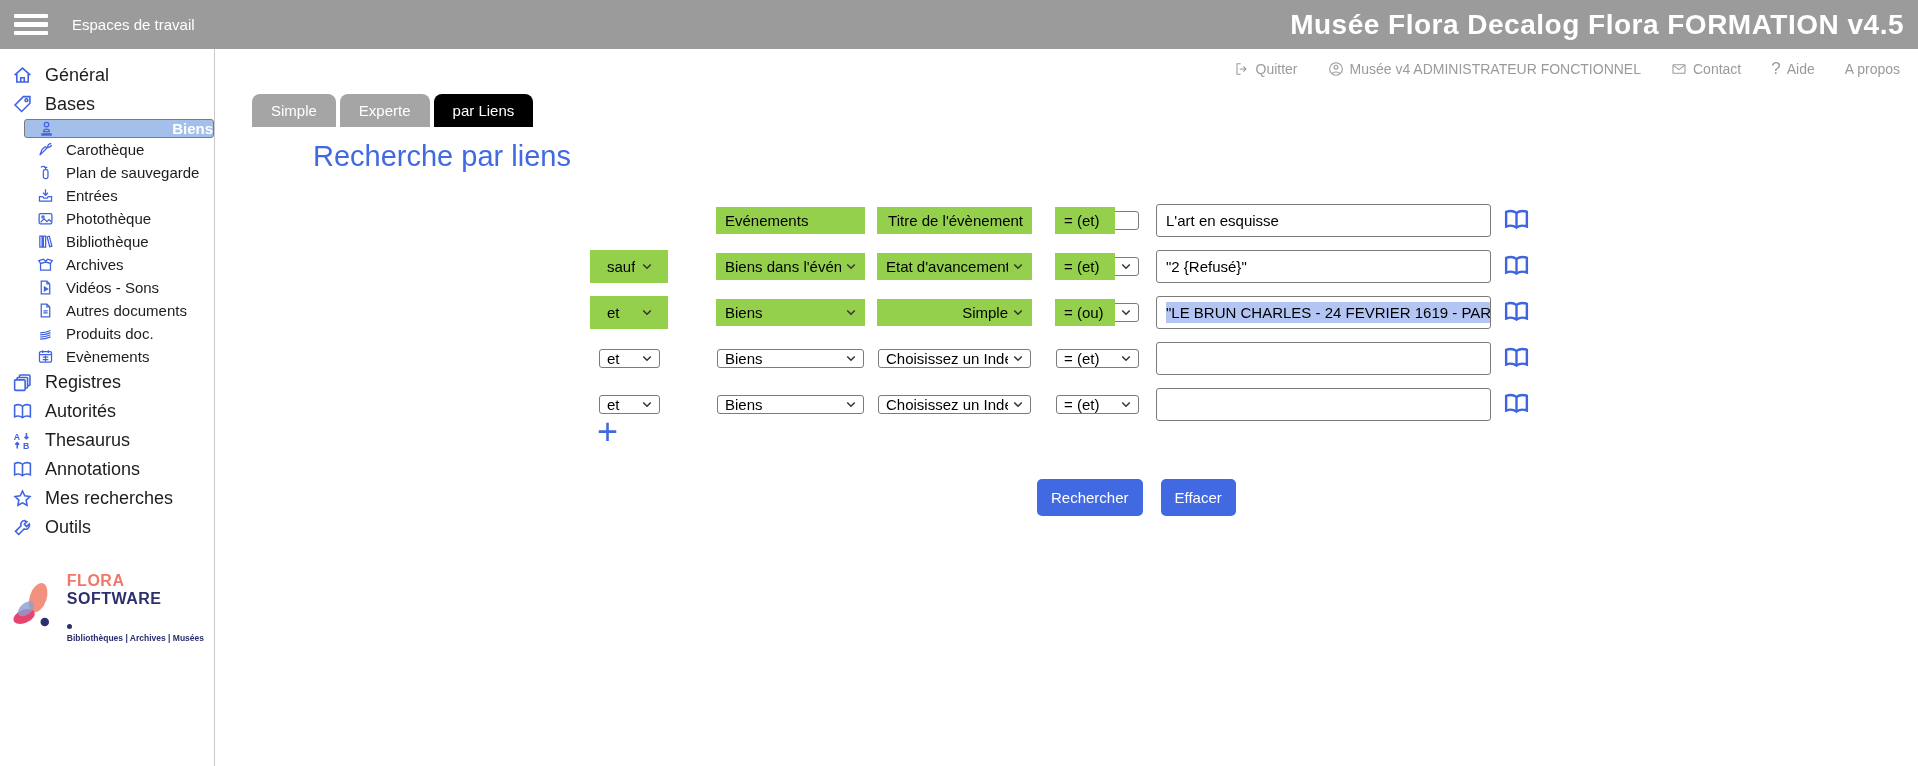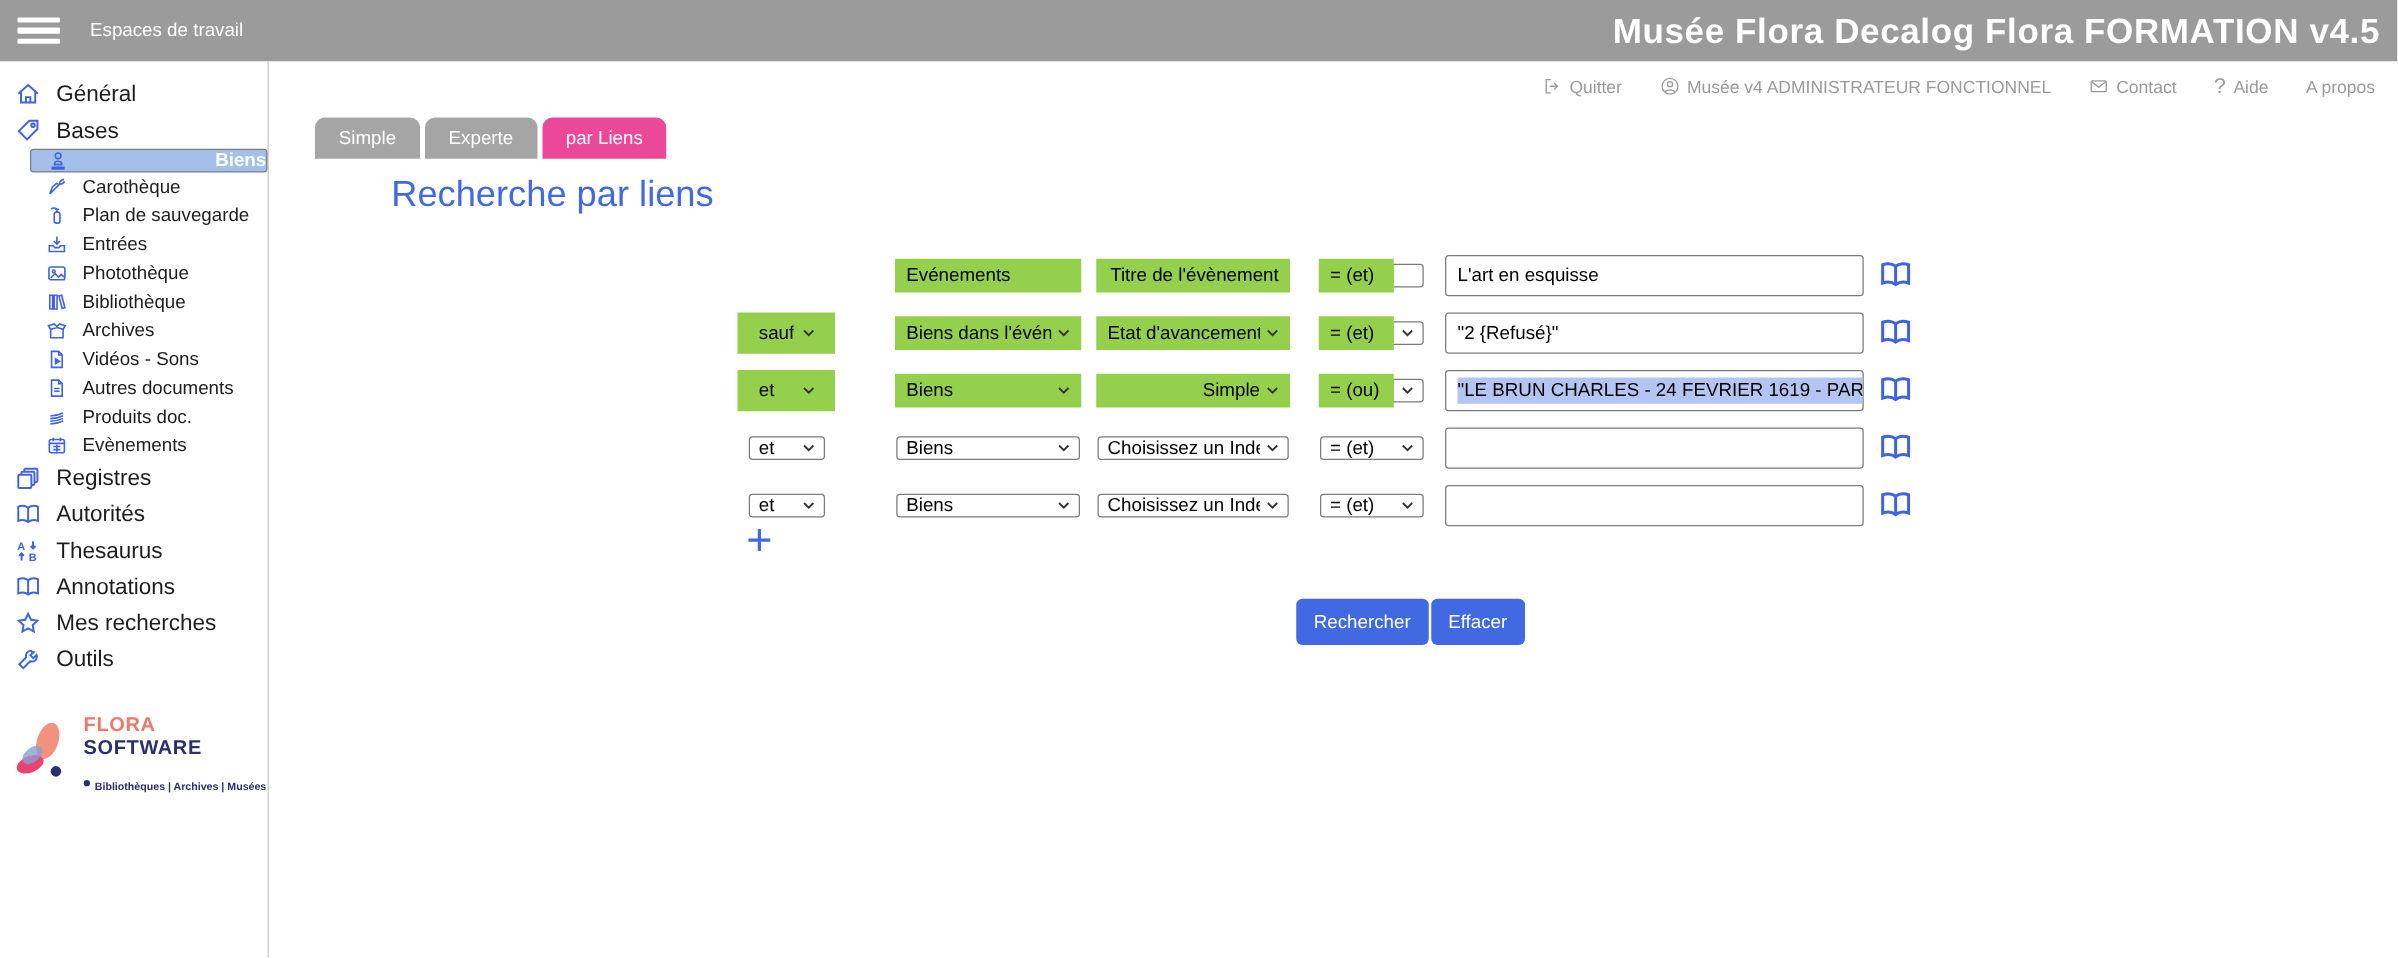--- a/index.html
+++ b/index.html
@@ -30,29 +30,29 @@
     font-size:18px; color:#1d1d1d; cursor:pointer; }
   .s-item.sub { font-size:15px; padding:3px 0 3px 37px; }
   .s-item.sel { background:#a4bfea; color:#fff; margin-left:24px; padding-left:13px; font-weight:bold; }
   .s-item svg { flex:none; stroke:#3f63e1; fill:none; stroke-width:1.8; }
   .s-item.sel svg { stroke:#3f63e1; }
 
   .logo { margin:30px 0 0 10px; display:flex; align-items:center; gap:8px; }
   .logo-txt .l1 { font-size:16px; font-weight:bold; letter-spacing:.5px; }
   .logo-txt .l1 .flora { color:#f0776b; }
   .logo-txt .l1 .soft { color:#2b2f6e; }
-  .logo-txt .l2 { font-size:8.5px; font-weight:bold; color:#2b2f6e; margin-top:16px; display:flex; align-items:flex-start; gap:4px;}
+  .logo-txt .l2 { font-size:8.5px; font-weight:bold; color:#2b2f6e; margin-top:16px; display:flex; align-items:flex-start; gap:4px;flex-direction:column;}
   .logo-txt .l2 .dot { width:5px; height:5px; border-radius:50%; background:#2b2f6e; display:inline-block; }
 
   
   .main { position:relative; flex:1; }
   .tabs { position:absolute; left:37px; top:6px; display:flex; gap:4px; }
   .tab { padding:8px 19px; font-size:15px; color:#fff; background:#a5a5a5;
     border-radius:8px 8px 0 0; cursor:pointer; }
-  .tab.active { background:#ec4899; }
+  .tab.active { background:#000000; }
   .page-title { position:absolute; left:98px; top:52px; font-size:29px; color:#4169e1; }
 
   
   .row { position:absolute; left:384px; display:flex; align-items:center; height:33px; }
   .cell { height:33px; }
   .sel { border:1px solid #7b7b7b; border-radius:3px; background:#fff; height:19px;
     display:flex; align-items:center; justify-content:space-between; padding:0 7px;
     font-size:15px; color:#000; position:relative; cursor:pointer; white-space:nowrap; overflow:hidden; }
   .sel .txt { overflow:hidden; white-space:nowrap; }
   .sel svg.chev { flex:none; stroke:#333; fill:none; stroke-width:1.8; margin-left:5px; }
@@ -81,21 +81,21 @@
   .sel .txt,.sel .chev { position:relative; z-index:1; }
   .sel { overflow:visible; }
   .sel.hl,.sel.hl-big,.sel.hl-part { overflow:visible; }
 
   .bookbtn { position:absolute; left:1288px; cursor:pointer; }
   .bookbtn svg { stroke:#3f63e1; fill:none; stroke-width:2.2; }
 
   .plus { position:absolute; left:382px; top:326px; color:#4169e1; font-size:36px;
     font-weight:300; line-height:1; cursor:pointer; }
 
-  .actions { position:absolute; left:782px; top:391px; display:flex; gap:2px;padding-left:40px; }
+  .actions { position:absolute; left:782px; top:391px; display:flex; gap:18px;padding-left:40px; }
   .btn { background:#4169e1; color:#fff; border:none; border-radius:5px;
     font-size:15px; padding:10px 14px; cursor:pointer; font-family:"Liberation Sans", sans-serif; }
 </style>
 </head>
 <body>
 
 <div class="topbar">
   <div class="burger">
       <div></div>
       <div></div>

